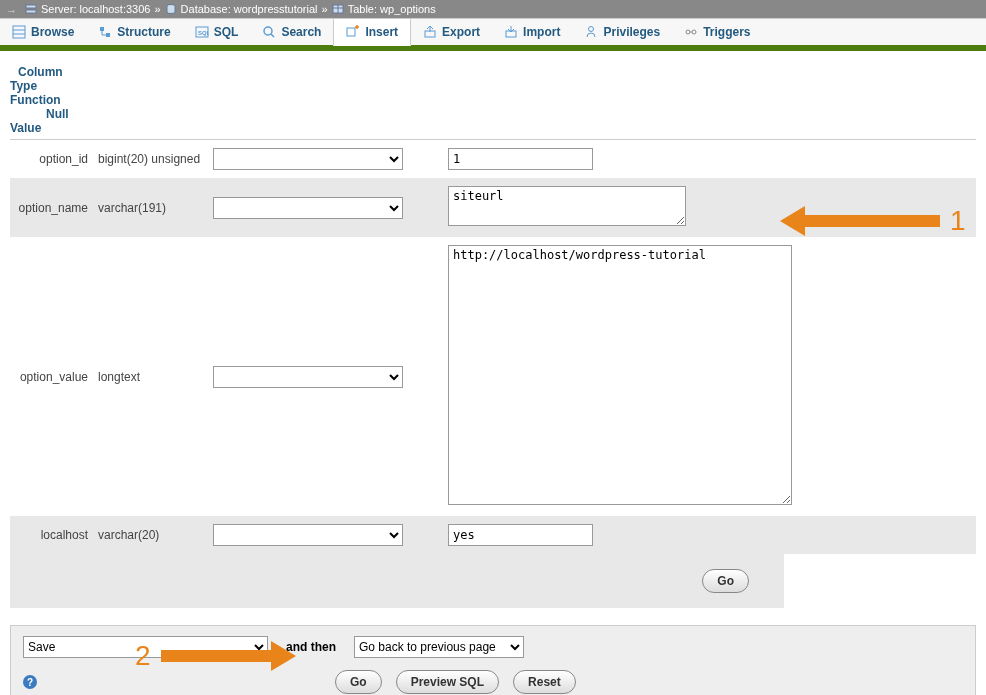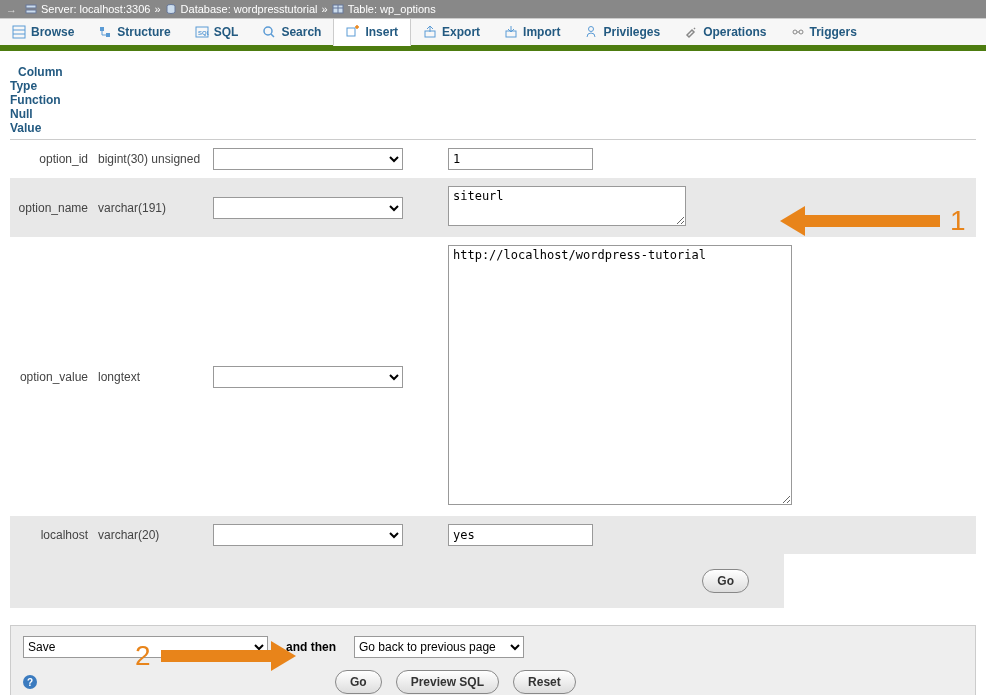--- a/index.html
+++ b/index.html
@@ -14,21 +14,21 @@
     .tab { padding: 6px 12px; cursor: pointer; color: #235a81; display: flex; align-items: center; gap: 5px; font-weight: bold; font-size: 12px; }
     .tab.active { background: #fff; border-left: 1px solid #ccc; border-right: 1px solid #ccc; border-bottom: 1px solid #fff; margin-bottom: -1px; }
     .tab-icon { width: 14px; height: 14px; display: flex; align-items: center; justify-content: center; }
     
     .content { padding: 10px 10px 2px 10px; }
     
     .headers { display: flex; color: #235a81; font-weight: bold; padding: 4px 0; border-bottom: 1px solid #ccc; font-size: 12px; flex-direction: column; }
     .headers .col-name { width: 80px; margin-left: 8px; }
     .headers .col-type { width: 115px; }
     .headers .col-func { width: 200px; }
-    .headers .col-null { width: 35px; }
+    .headers .col-null { width: 35px; margin-left: 36px; }
     .headers .col-val { flex: 1; }
     
     .row { display: flex; align-items: center; padding: 8px 0; }
     .row.odd { background: #e8e8e8; }
     .row .col-name { width: 80px; margin-left: 8px; text-align: right; padding-right: 10px; color: #444; font-size: 12px; }
     .row .col-type { width: 115px; color: #444; font-size: 12px; }
     .row .col-func { width: 200px; }
     .row .col-null { width: 35px; }
     .row .col-val { flex: 0 0 auto; padding-right: 10px; }
     
@@ -161,49 +161,41 @@
           <svg width="14" height="14">
             <circle cx="7" cy="4" r="2.5" fill="none" stroke="#5b9bd5"></circle>
             <path d="M3 12 a4 4 0 0 1 8 0" fill="none" stroke="#5b9bd5"></path>
           </svg>
         </span>
         <span>Privileges</span>
       </div>
   <div class="tab">
         <span class="tab-icon">
           <svg width="14" height="14">
-            <path d="M3 10 l5 -5 l2 2 l-5 5 z M10 3 l1 1" fill="none" stroke="#888" stroke-width="1.5"></path>
-          </svg>
-        </span>
-        <span>Operations</span>
-      </div>
-  <div class="tab">
-        <span class="tab-icon">
-          <svg width="14" height="14">
             <circle cx="4" cy="7" r="2" fill="none" stroke="#888"></circle>
             <circle cx="10" cy="7" r="2" fill="none" stroke="#888"></circle>
             <line x1="6" y1="7" x2="8" y2="7" stroke="#888"></line>
           </svg>
         </span>
         <span>Triggers</span>
       </div>
 </div>
 
 <div class="content">
   <div class="headers">
     <div class="col-name">Column</div>
     <div class="col-type">Type</div>
     <div class="col-func">Function</div>
     <div class="col-null">Null</div>
     <div class="col-val">Value</div>
   </div>
 
   <div class="row">
     <div class="col-name">option_id</div>
-    <div class="col-type">bigint(30) unsigned</div>
+    <div class="col-type">bigint(20) unsigned</div>
     <div class="col-func"><select><option></option></select></div>
     <div class="col-null"></div>
     <div class="col-val"><input type="text" style="width: 145px;" value="1"></div>
   </div>
 
   <div class="row odd">
     <div class="col-name">option_name</div>
     <div class="col-type">varchar(191)</div>
     <div class="col-func"><select><option></option></select></div>
     <div class="col-null"></div>

